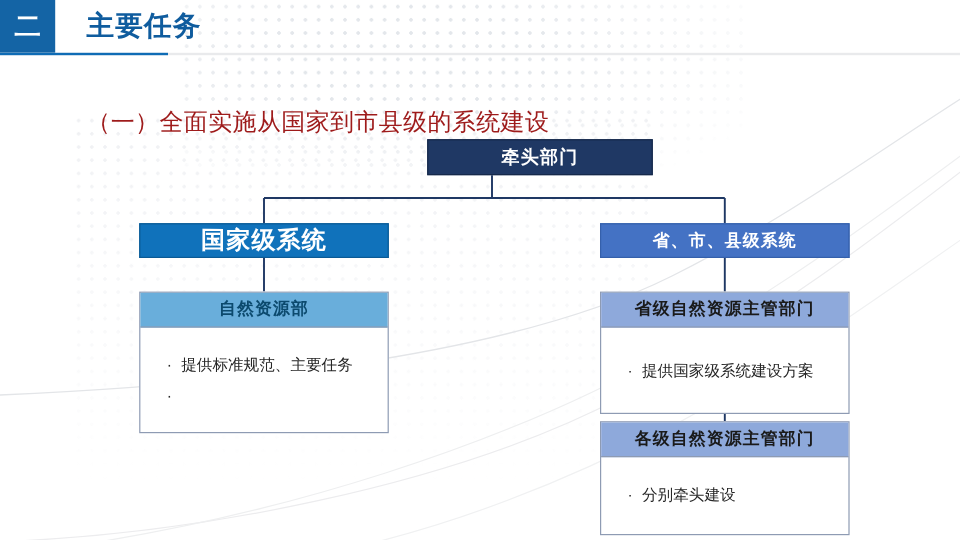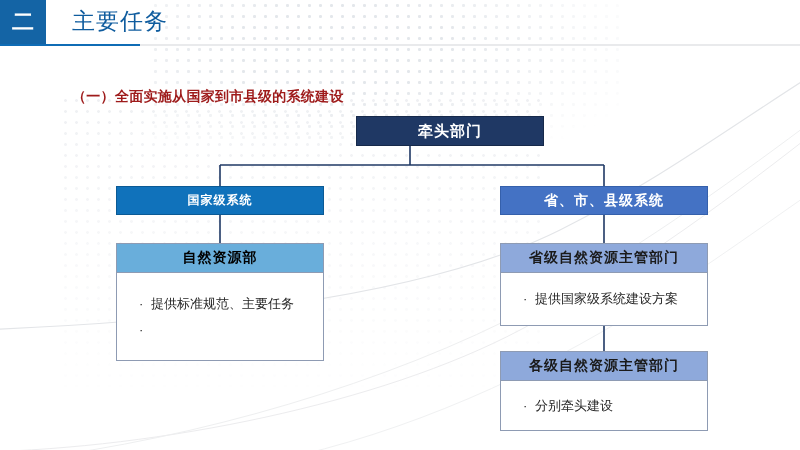--- a/index.html
+++ b/index.html
@@ -93,32 +93,32 @@
     justify-content: center;
     font-size: 22px;
     font-weight: bold;
     letter-spacing: 0;
   }
   .header-title {
     position: absolute;
     left: 72px;
     top: 6px;
     font-size: 23px;
-    font-weight: normal;
+    font-weight: bold;
     color: #0f5c9e;
     letter-spacing: 1px;
   }
 
   
   .subtitle {
     position: absolute;
     left: 72px;
     top: 88px;
-    font-size: 14px;
-    font-weight: bold;
+    font-size: 20px;
+    font-weight: normal;
     color: #9e1b1b;
     letter-spacing: 0.3px;
   }
 
   
   .connectors {
     position: absolute;
     left: 0; top: 0;
     width: 800px; height: 450px;
     pointer-events: none;
@@ -149,21 +149,21 @@
   }
 
   .node-l1-left {
     left: 116px;
     top: 186px;
     width: 208px;
     height: 29px;
     background: #1072bb;
     border: 1px solid #0b5a95;
     color: #ffffff;
-    font-size: 12px;
+    font-size: 20px;
   }
 
   .node-l1-right {
     left: 500px;
     top: 186px;
     width: 208px;
     height: 29px;
     background: #4472c4;
     border: 1px solid #3560ab;
     color: #ffffff;
@@ -183,21 +183,21 @@
     height: 29px;
     display: flex;
     align-items: center;
     justify-content: center;
     font-weight: bold;
     font-size: 14px;
     letter-spacing: 1px;
   }
   .card-head.blue-light {
     background: #69aedb;
-    color: #000000;
+    color: #0c4a6e;
     border-bottom: 1px solid #8e9bb3;
   }
   .card-head.blue-gray {
     background: #8ea9db;
     color: #1a1a1a;
     border-bottom: 1px solid #8e9bb3;
   }
   .card-body {
     box-sizing: border-box;
     padding: 10px 0 10px 22px;
@@ -227,27 +227,27 @@
   .card-natural-resources {
     left: 116px;
     top: 243px;
     width: 208px;
     height: 118px;
   }
   .card-province-dept {
     left: 500px;
     top: 243px;
     width: 208px;
-    height: 83px;
+    height: 102px;
   }
   .card-all-levels-dept {
     left: 500px;
     top: 351px;
     width: 208px;
-    height: 80px;
+    height: 95px;
   }
 </style>
 </head>
 <body>
 
 <div id="slide">
 
   <div class="bg-dots"></div>
   <div class="bg-dots2"></div>
   <svg class="bg-swoosh" viewBox="0 0 800 450" preserveAspectRatio="none">

